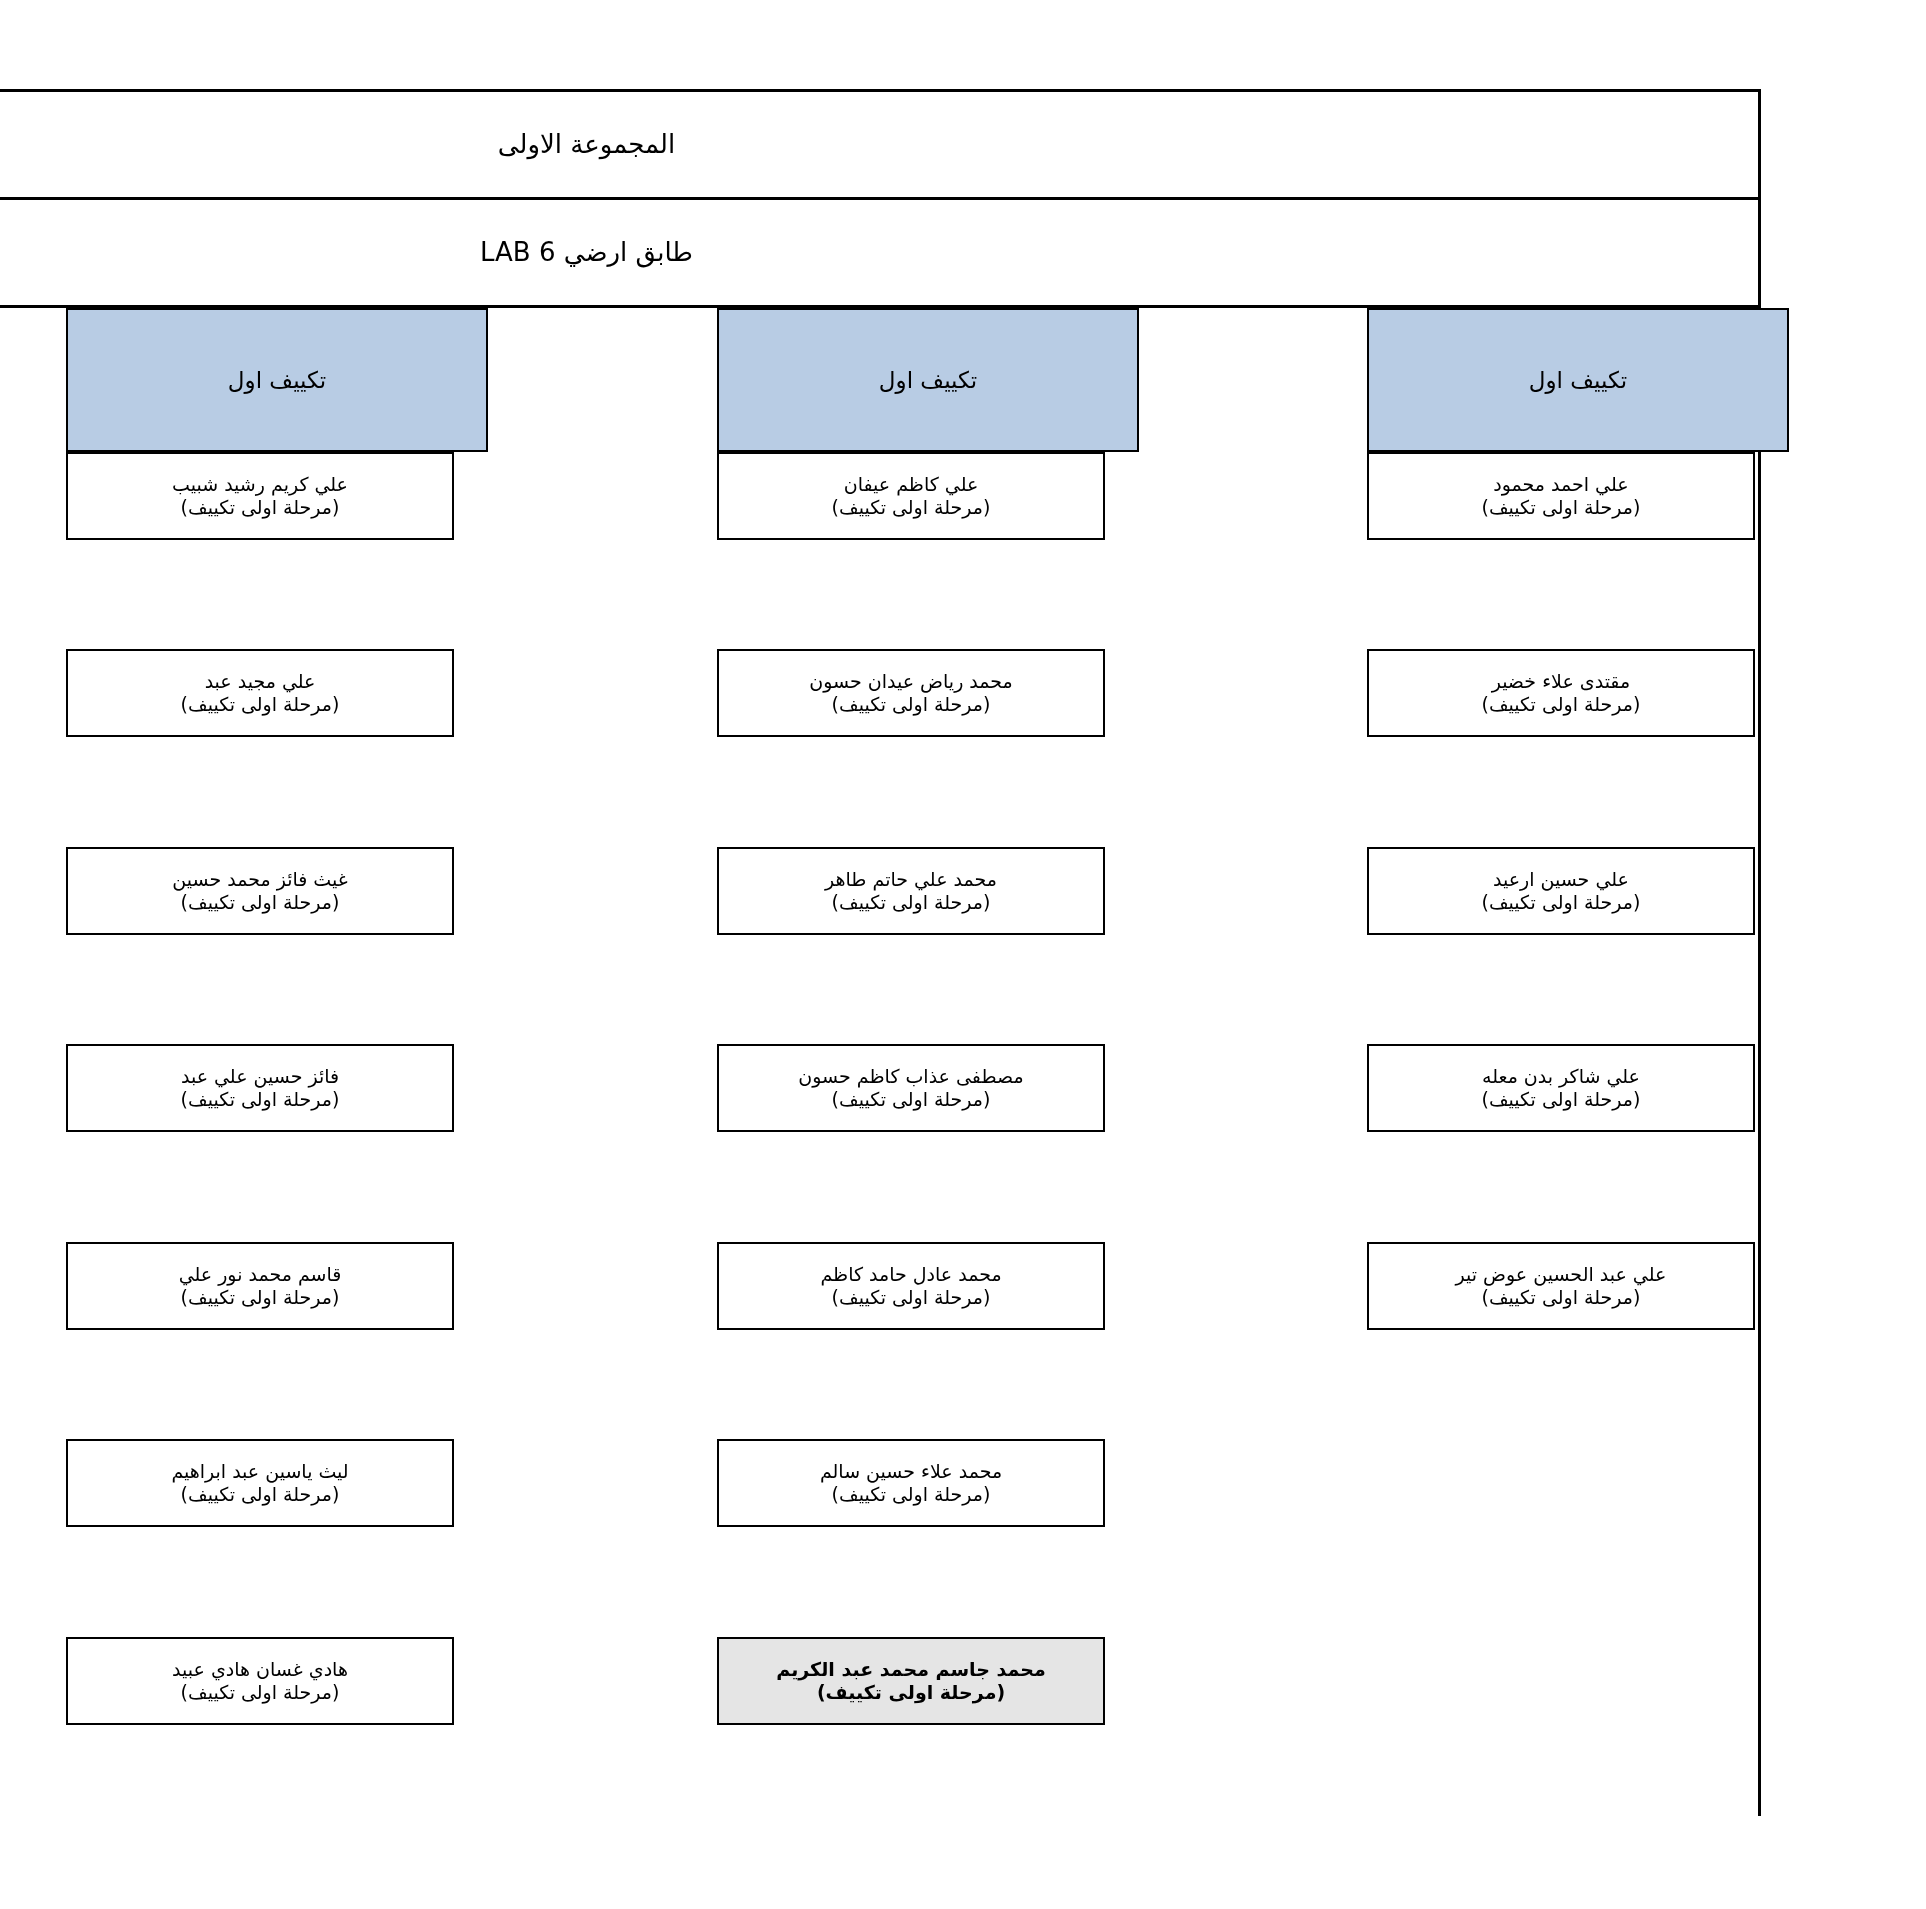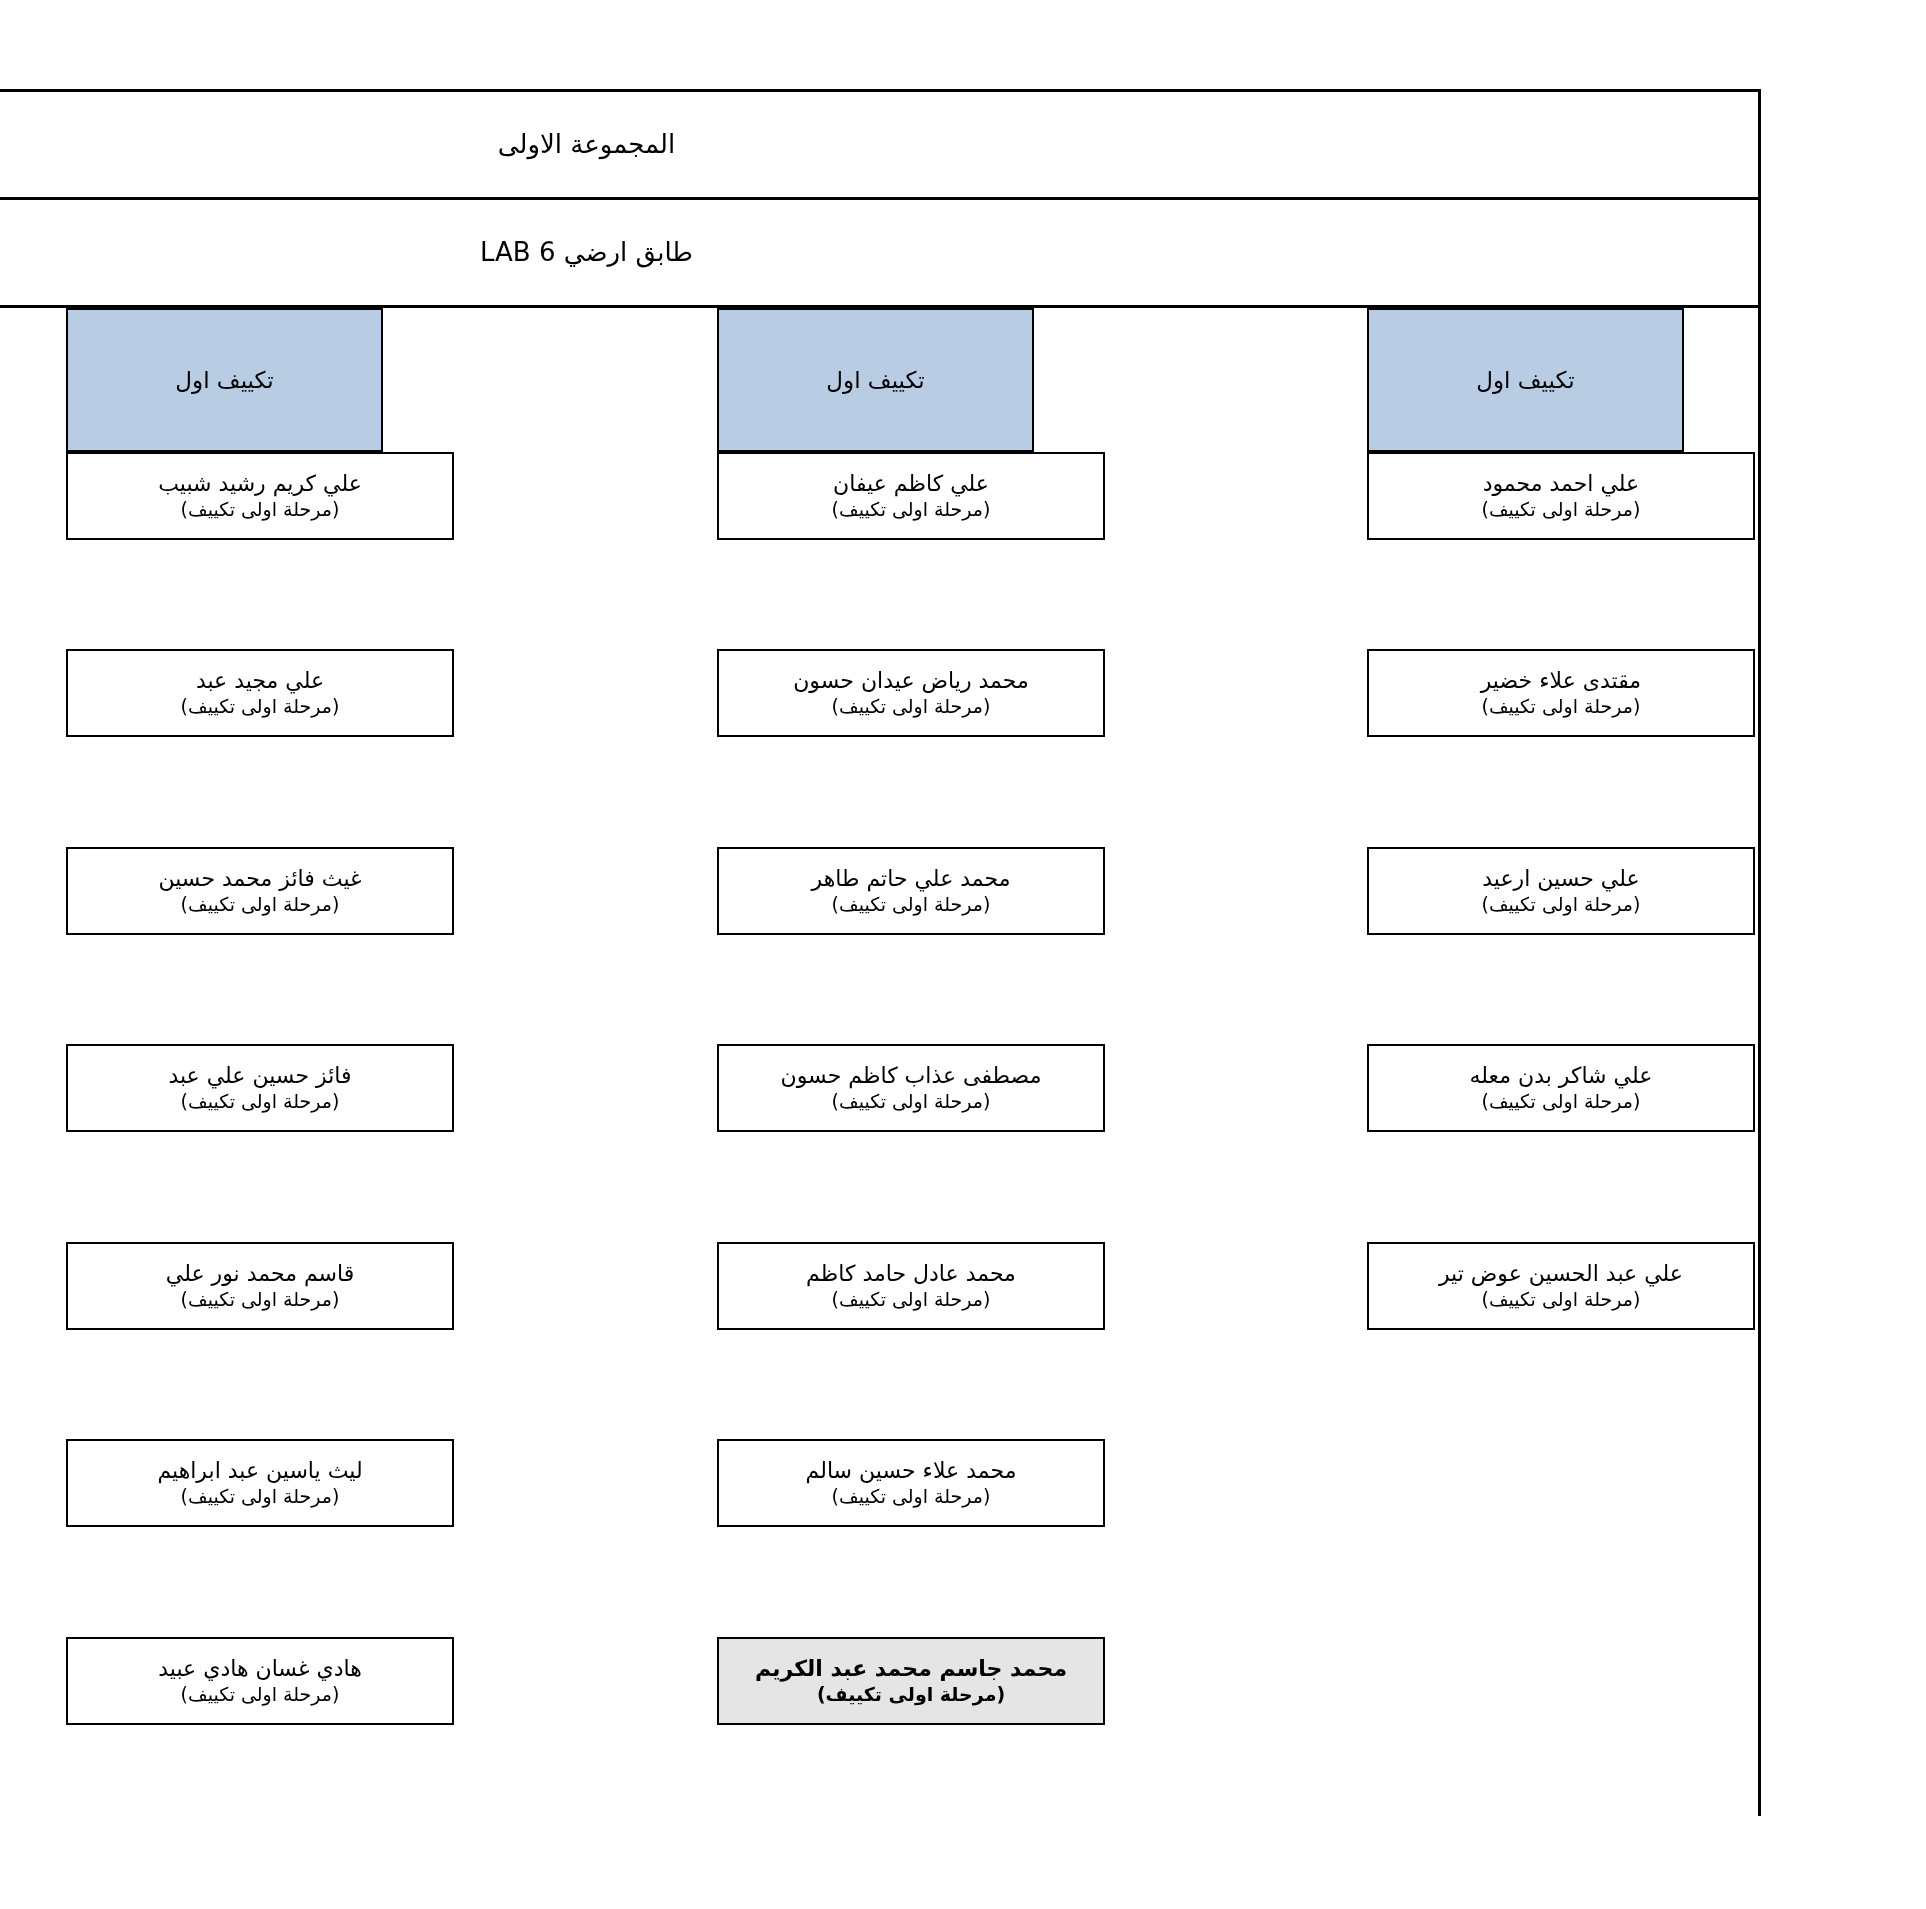--- a/index.html
+++ b/index.html
@@ -77,21 +77,21 @@
   .col-0 { right: 3.1px;    }   
   .col-1 { right: 653px; }   
   .col-2 { right: 1304px; }   
   .col-3 { right: 1955px; }   
 
   
   .ac-header {
     position: absolute;
     top: 0;
     left: 0;
-    width: 317px;
+    width: 422px;
     height: 144px;
     box-sizing: border-box;
     background: #b8cce4;
     border: 2.3px solid #000;
     display: flex;
     align-items: center;
     justify-content: center;
     color: #000;
     font-size: 23px;
     white-space: nowrap;
@@ -108,21 +108,21 @@
     border: 2.7px solid #000;
     display: flex;
     flex-direction: column;
     align-items: center;
     justify-content: center;
     color: #000;
     padding: 0 3.9px;
   }
   .name-card.highlight { background: #e5e5e5; }
   .name-card .nm {
-    font-size: 22px;
+    font-size: 19px;
     line-height: 1.22;
     white-space: nowrap;
     text-align: left;
   }
   .name-card .st {
     font-size: 19px;
     line-height: 1.22;
     white-space: nowrap;
     text-align: center;
   }

